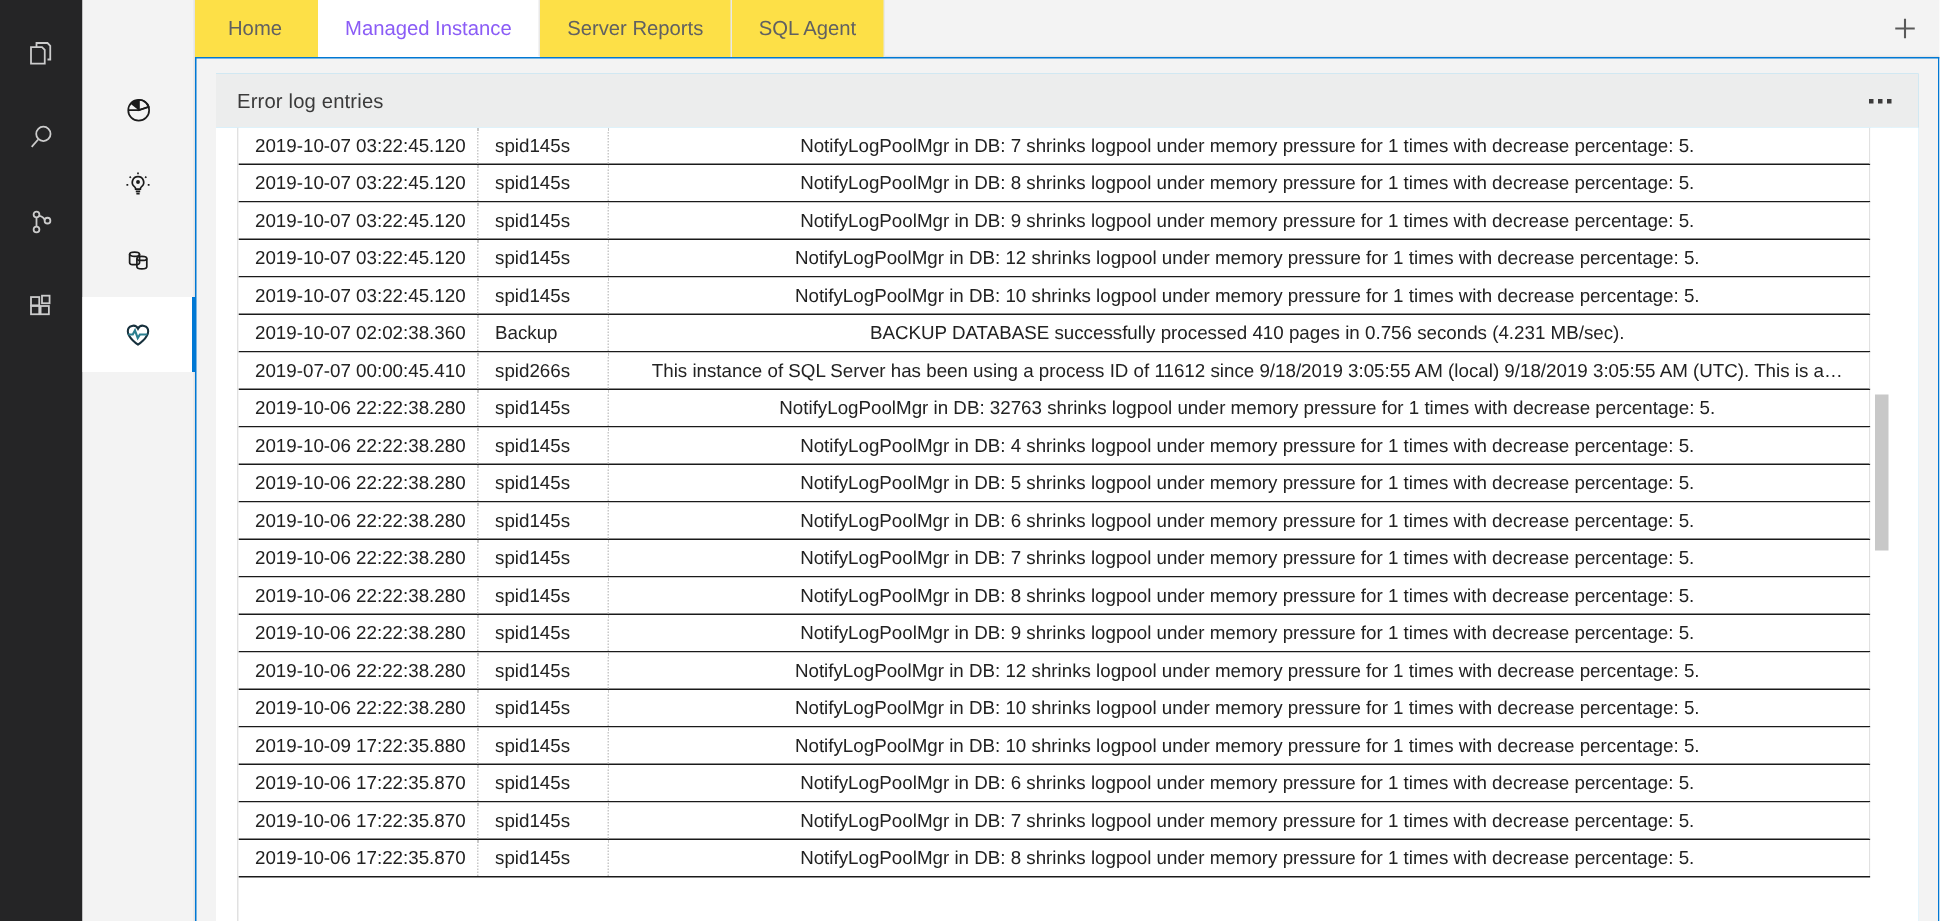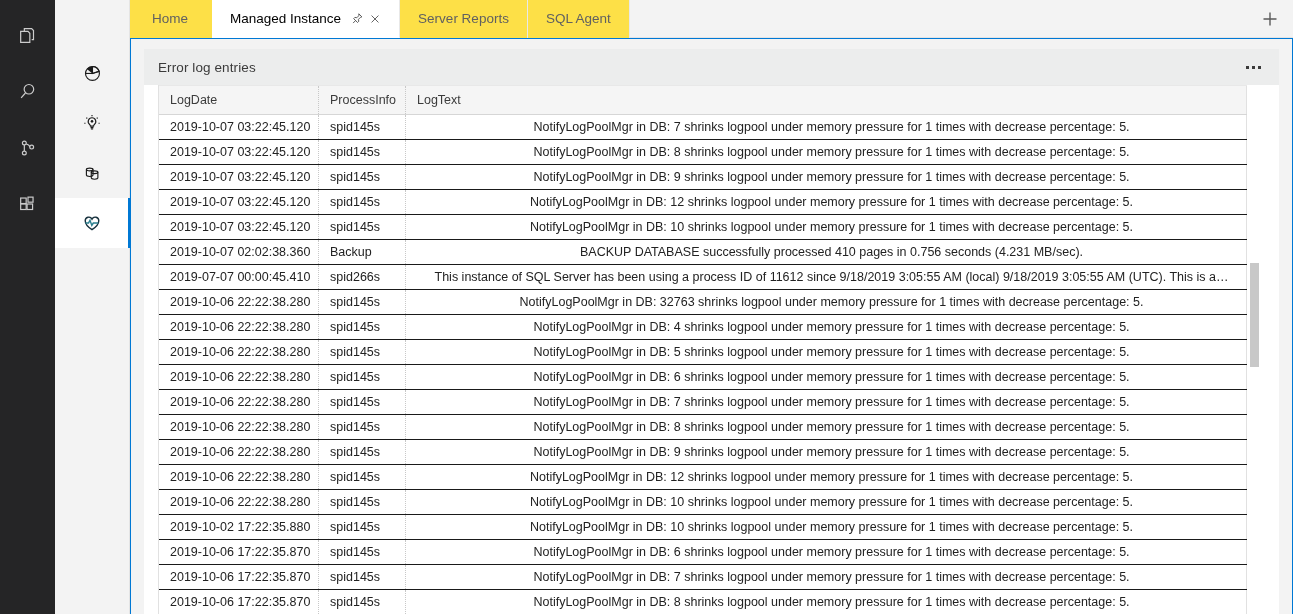--- a/index.html
+++ b/index.html
@@ -89,24 +89,25 @@
     color: #616161;
     background: #fde047;
     border-right: 1px solid #e8e8e8;
     cursor: pointer;
     white-space: nowrap;
     height: 38px;
   }
   .tab.home { border-right: none; padding: 0 24px 0 22px; }
   .tab.active {
     background: #ffffff;
-    color: #000000;
+    color: #8b5cf6;
     border-right: 1px solid #e8e8e8;
     border-bottom: 1px solid #ffffff;
     margin-bottom: -1px;
+    flex-direction: column;
   }
   .tab .tab-label { line-height: 38px; }
   .tab-icons { display: inline-flex; align-items: center; gap: 5px; margin-left: 4px; }
   .tab-icons svg { display: block; }
   .tabbar-filler { flex: 1; background: #f3f3f3; }
   .newtab-btn {
     width: 46px;
     display: flex; align-items: center; justify-content: center;
     cursor: pointer;
     background: #f3f3f3;
@@ -368,25 +369,20 @@
             <span class="widget-title">Error log entries</span>
             <span class="widget-menu">
               <i></i>
                 <i></i>
                 <i></i>
             </span>
           </div>
 
           <div class="table-wrap">
             <div class="grid">
-              <div class="grid-head">
-                <div class="cell c-date">LogDate</div>
-                <div class="cell c-proc">ProcessInfo</div>
-                <div class="cell c-text">LogText</div>
-              </div>
               <div class="grid-body" id="grid-body">
                   <div class="row">
                     <div class="cell c-date">2019-10-07 03:22:45.120</div>
                     <div class="cell c-proc">spid145s</div>
                     <div class="cell c-text">
                       <span>NotifyLogPoolMgr in DB: 7 shrinks logpool under memory pressure for 1 times with decrease percentage: 5.</span>
                     </div>
                   </div>
                   <div class="row">
                     <div class="cell c-date">2019-10-07 03:22:45.120</div>
@@ -487,21 +483,21 @@
                     </div>
                   </div>
                   <div class="row">
                     <div class="cell c-date">2019-10-06 22:22:38.280</div>
                     <div class="cell c-proc">spid145s</div>
                     <div class="cell c-text">
                       <span>NotifyLogPoolMgr in DB: 10 shrinks logpool under memory pressure for 1 times with decrease percentage: 5.</span>
                     </div>
                   </div>
                   <div class="row">
-                    <div class="cell c-date">2019-10-02 17:22:35.880</div>
+                    <div class="cell c-date">2019-10-09 17:22:35.880</div>
                     <div class="cell c-proc">spid145s</div>
                     <div class="cell c-text">
                       <span>NotifyLogPoolMgr in DB: 10 shrinks logpool under memory pressure for 1 times with decrease percentage: 5.</span>
                     </div>
                   </div>
                   <div class="row">
                     <div class="cell c-date">2019-10-06 17:22:35.870</div>
                     <div class="cell c-proc">spid145s</div>
                     <div class="cell c-text">
                       <span>NotifyLogPoolMgr in DB: 6 shrinks logpool under memory pressure for 1 times with decrease percentage: 5.</span>

